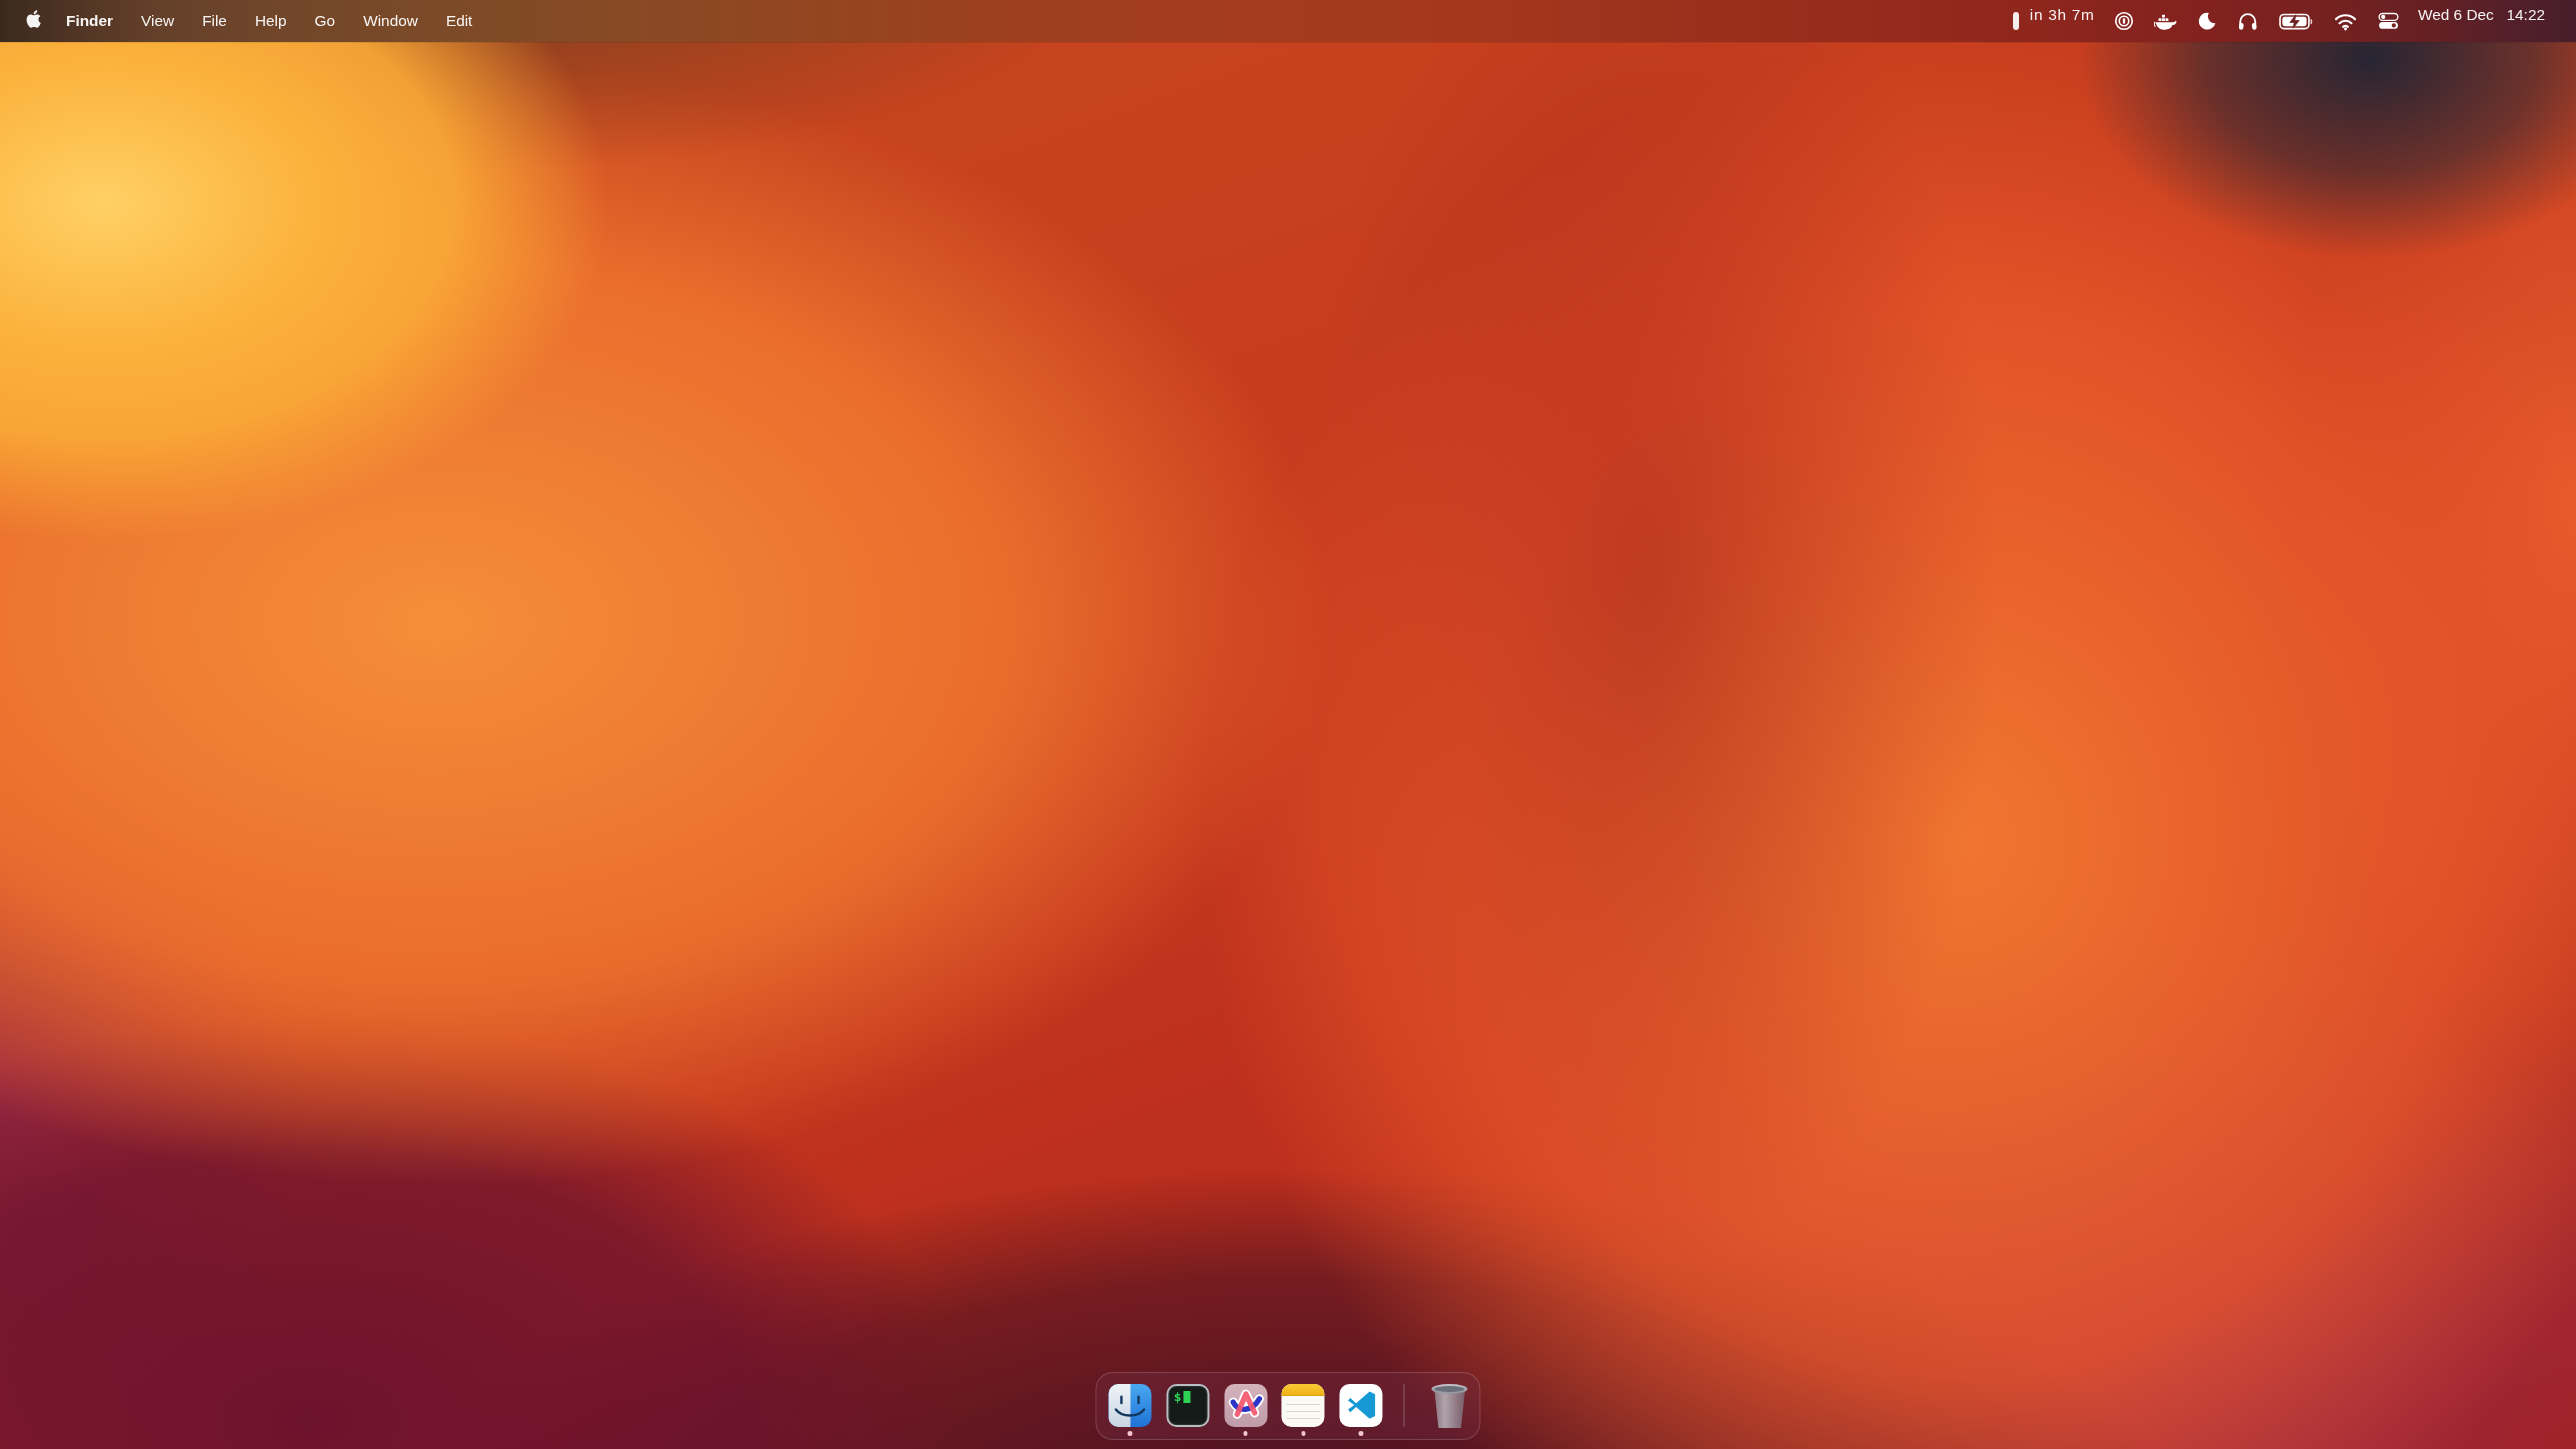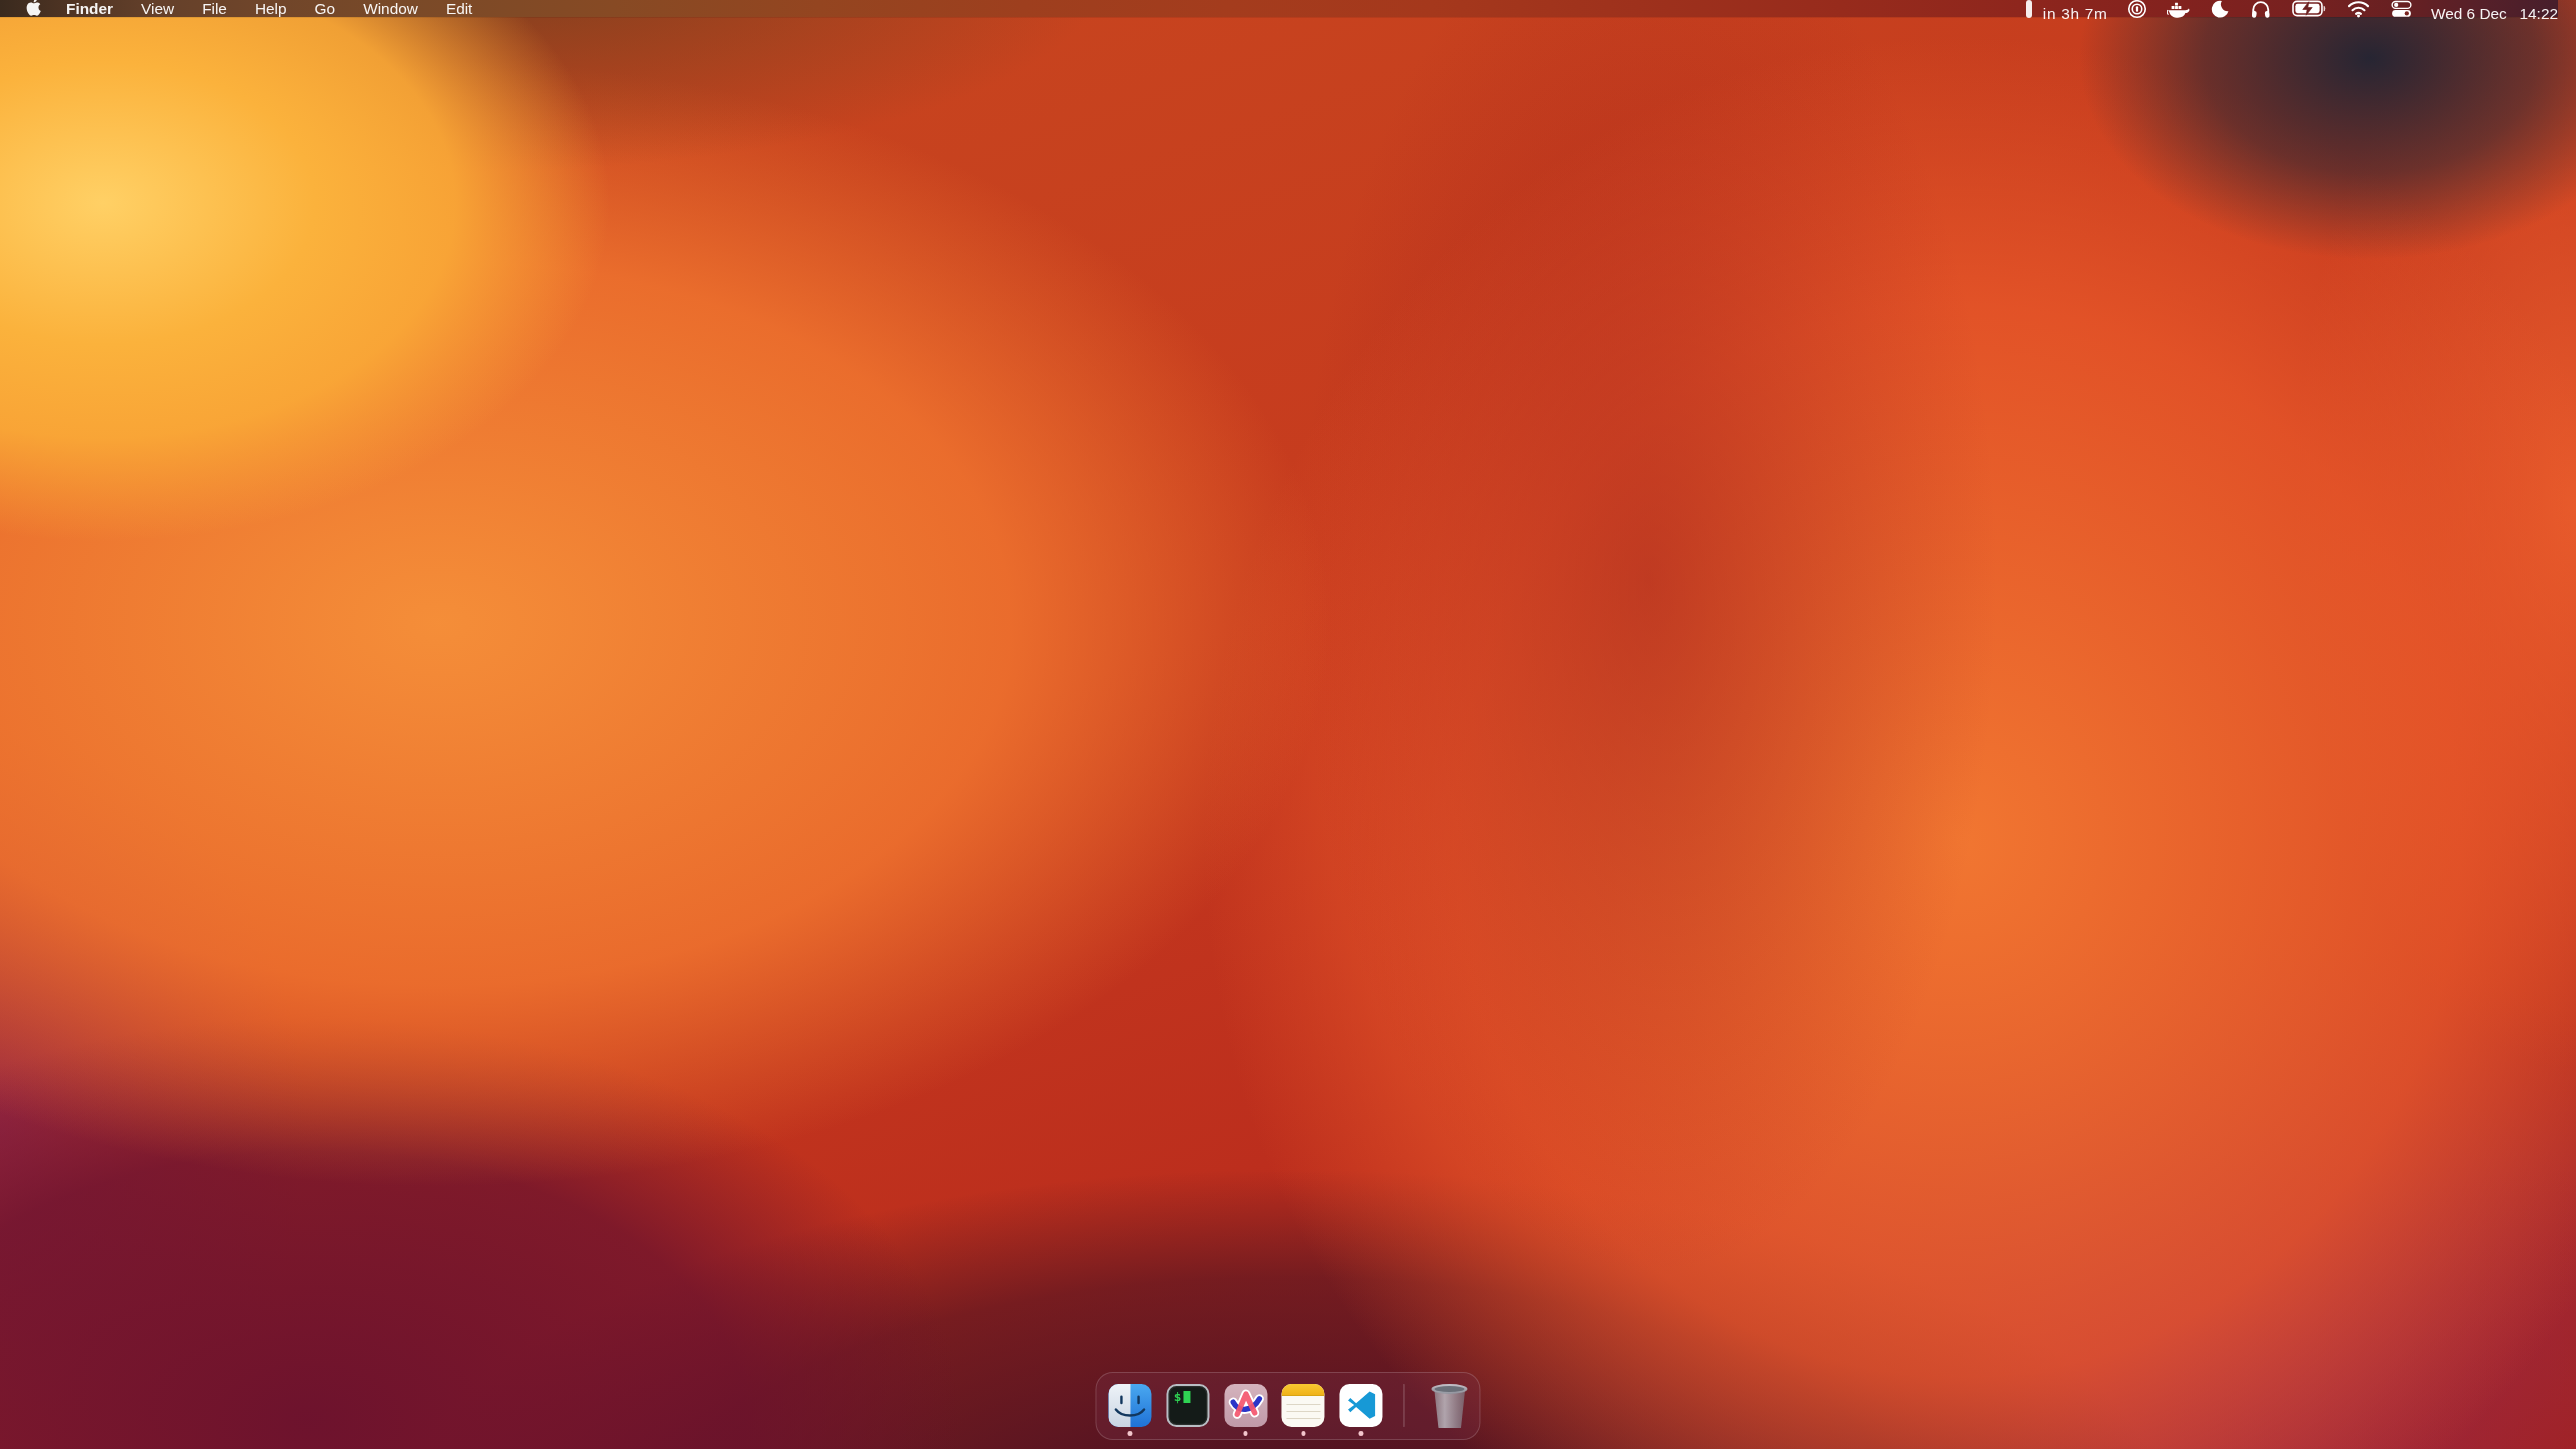--- a/index.html
+++ b/index.html
@@ -21,38 +21,38 @@
       radial-gradient(470px 604px at 0% 78%,  rgba(140,35,75,.8) 0%, rgba(140,35,75,0) 65%),
       radial-gradient(1140px 470px at 50% 106%, rgba(62,14,34,.95) 0%, rgba(62,14,34,.55) 55%, rgba(62,14,34,0) 78%),
       radial-gradient(939px 604px at 84% 92%, rgba(150,38,86,.85) 0%, rgba(150,38,86,0) 68%),
       radial-gradient(604px 402px at 100% 100%, rgba(163,33,23,.95) 0%, rgba(163,33,23,0) 70%),
       radial-gradient(402px 805px at 100% 35%, rgba(235,95,45,.9) 0%, rgba(235,95,45,0) 70%),
       linear-gradient(160deg,#c8491f 0%,#c63a1e 45%,#bb2d1d 70%,#a62a22 100%);
   }
 
   
   .menubar{
-    position:absolute; top:0; left:0; right:18px; height:17px;
+    position:absolute; top:0; left:0; right:0; height:42px;
     display:flex; align-items:center; justify-content:space-between;
     background:linear-gradient(90deg,
       #3a2a1e 0%, #513524 3%, #64402a 6%, #6f452a 10%, #7a4a28 16%,
       #874a24 24%, #944520 32%, #9e3f1e 40%, #a43c1d 48%, #a5381c 56%,
       #9e311c 64%, #972b1c 72%, #8e261d 79%, #83221e 85%, #772120 90%,
       #672022 94%, #562029 97%, #471e2b 100%);
     color:rgba(255,255,255,.95);
     font-size:15.4px;
     box-shadow:0 0.7px 0 rgba(0,0,0,.12);
     z-index:10;
   }
   .mb-left{ display:flex; align-items:center; padding-left:16px; }
   .mb-left .apple{ width:36px; display:flex; justify-content:center; align-items:center; }
   .mb-item{ padding:0 14px; height:29.5px; display:flex; align-items:center;
     white-space:nowrap; cursor:default; }
   .mb-item.appname{ font-weight:700; }
-  .mb-right{ display:flex; align-items:flex-end; gap:0; padding-right:0; }
+  .mb-right{ display:flex; align-items:flex-start; gap:0; padding-right:31px; }
   .st{ display:flex; align-items:center; justify-content:center;
     height:29.5px; padding:0 10px; }
   .st svg{ display:block; }
   .timer-text{ padding:0 10px 0 1.3px; letter-spacing:0.7px; white-space:nowrap; }
   .clock{ display:flex; align-items:center; gap:12.7px; padding-left:8px; white-space:nowrap; }
 
   
   .capsule{ width:6px; height:18px; border-radius:3.4px; background:rgba(255,255,255,.92); }
 
   

